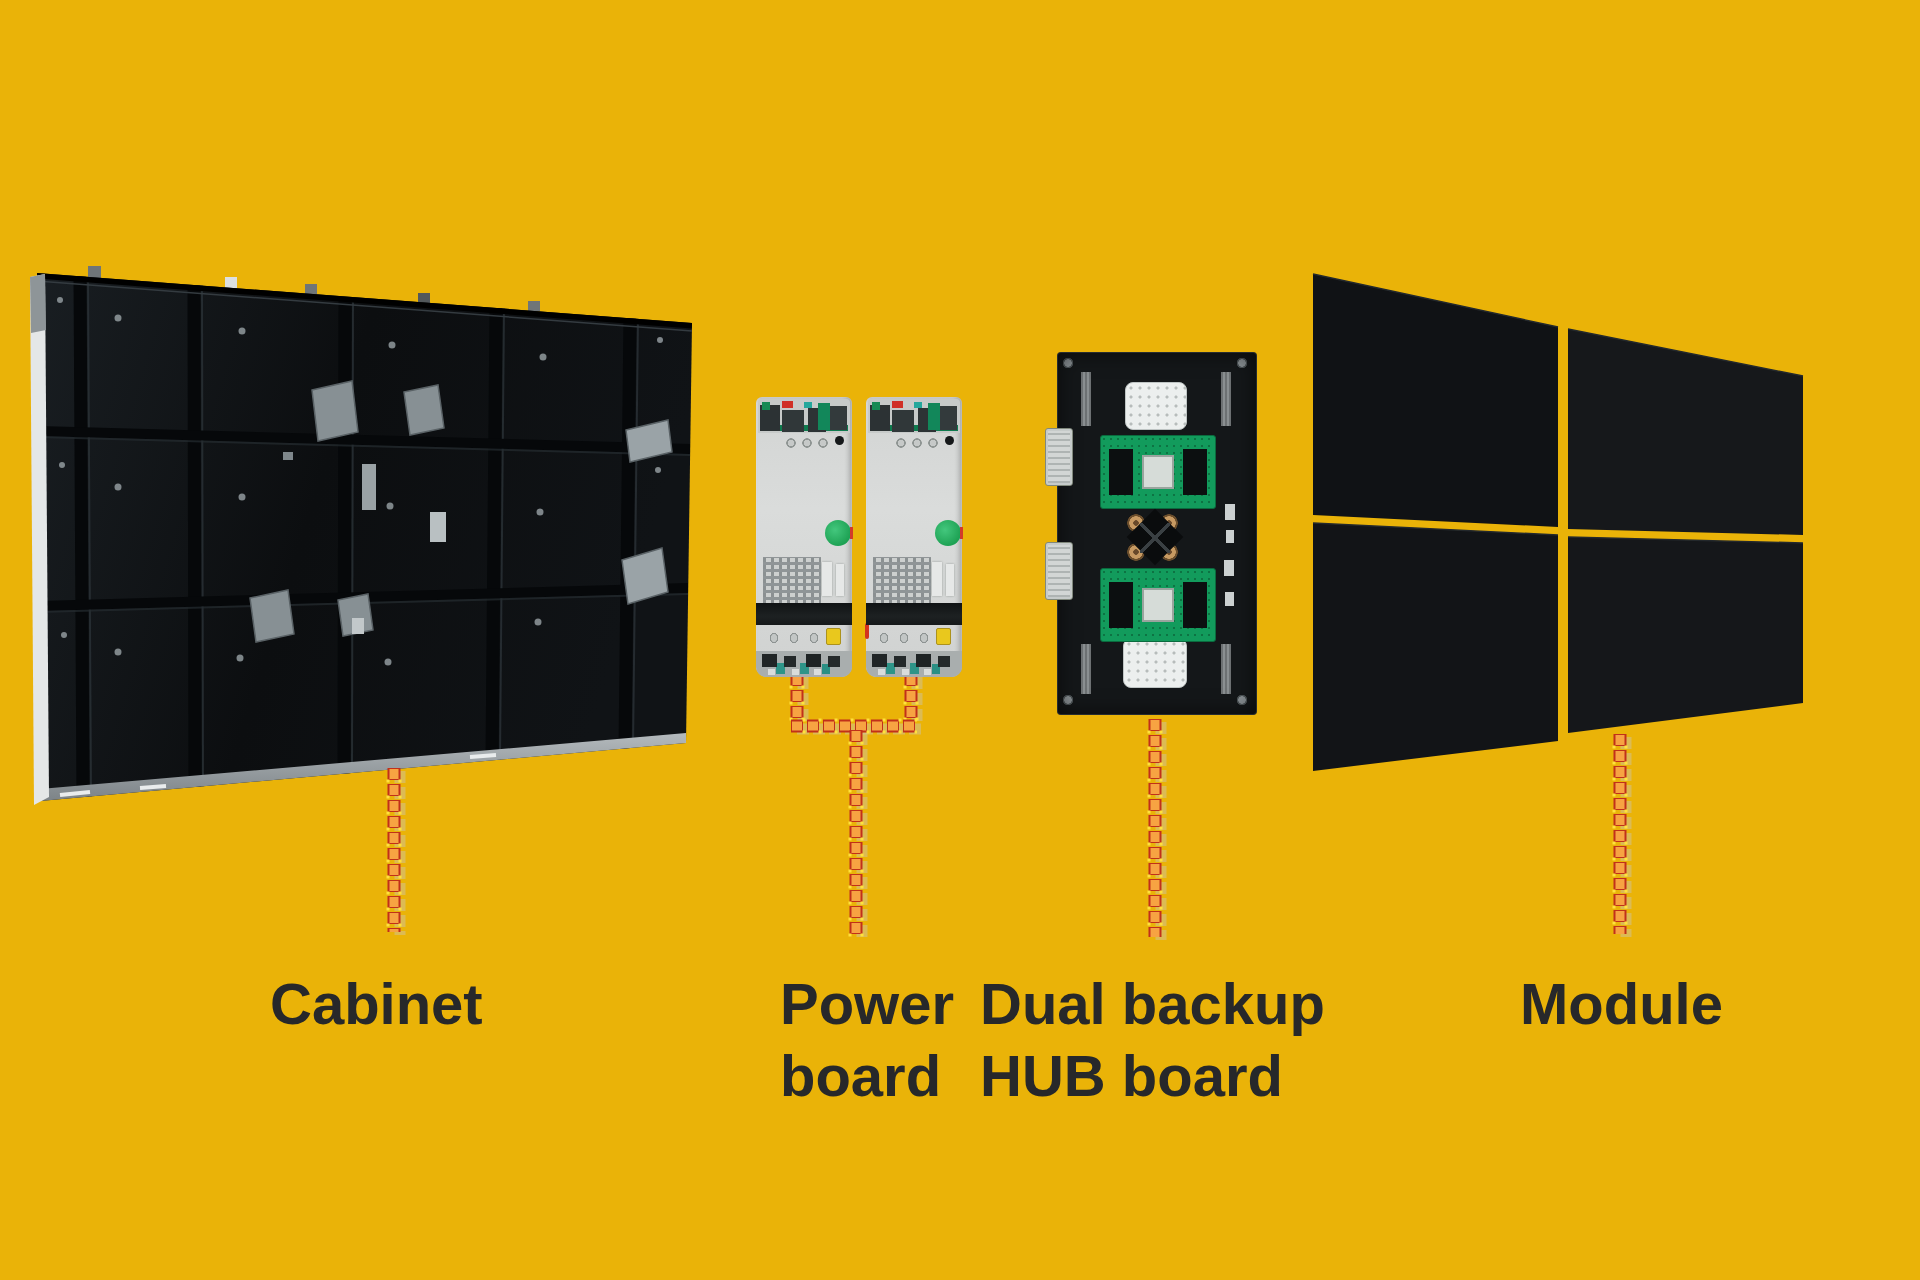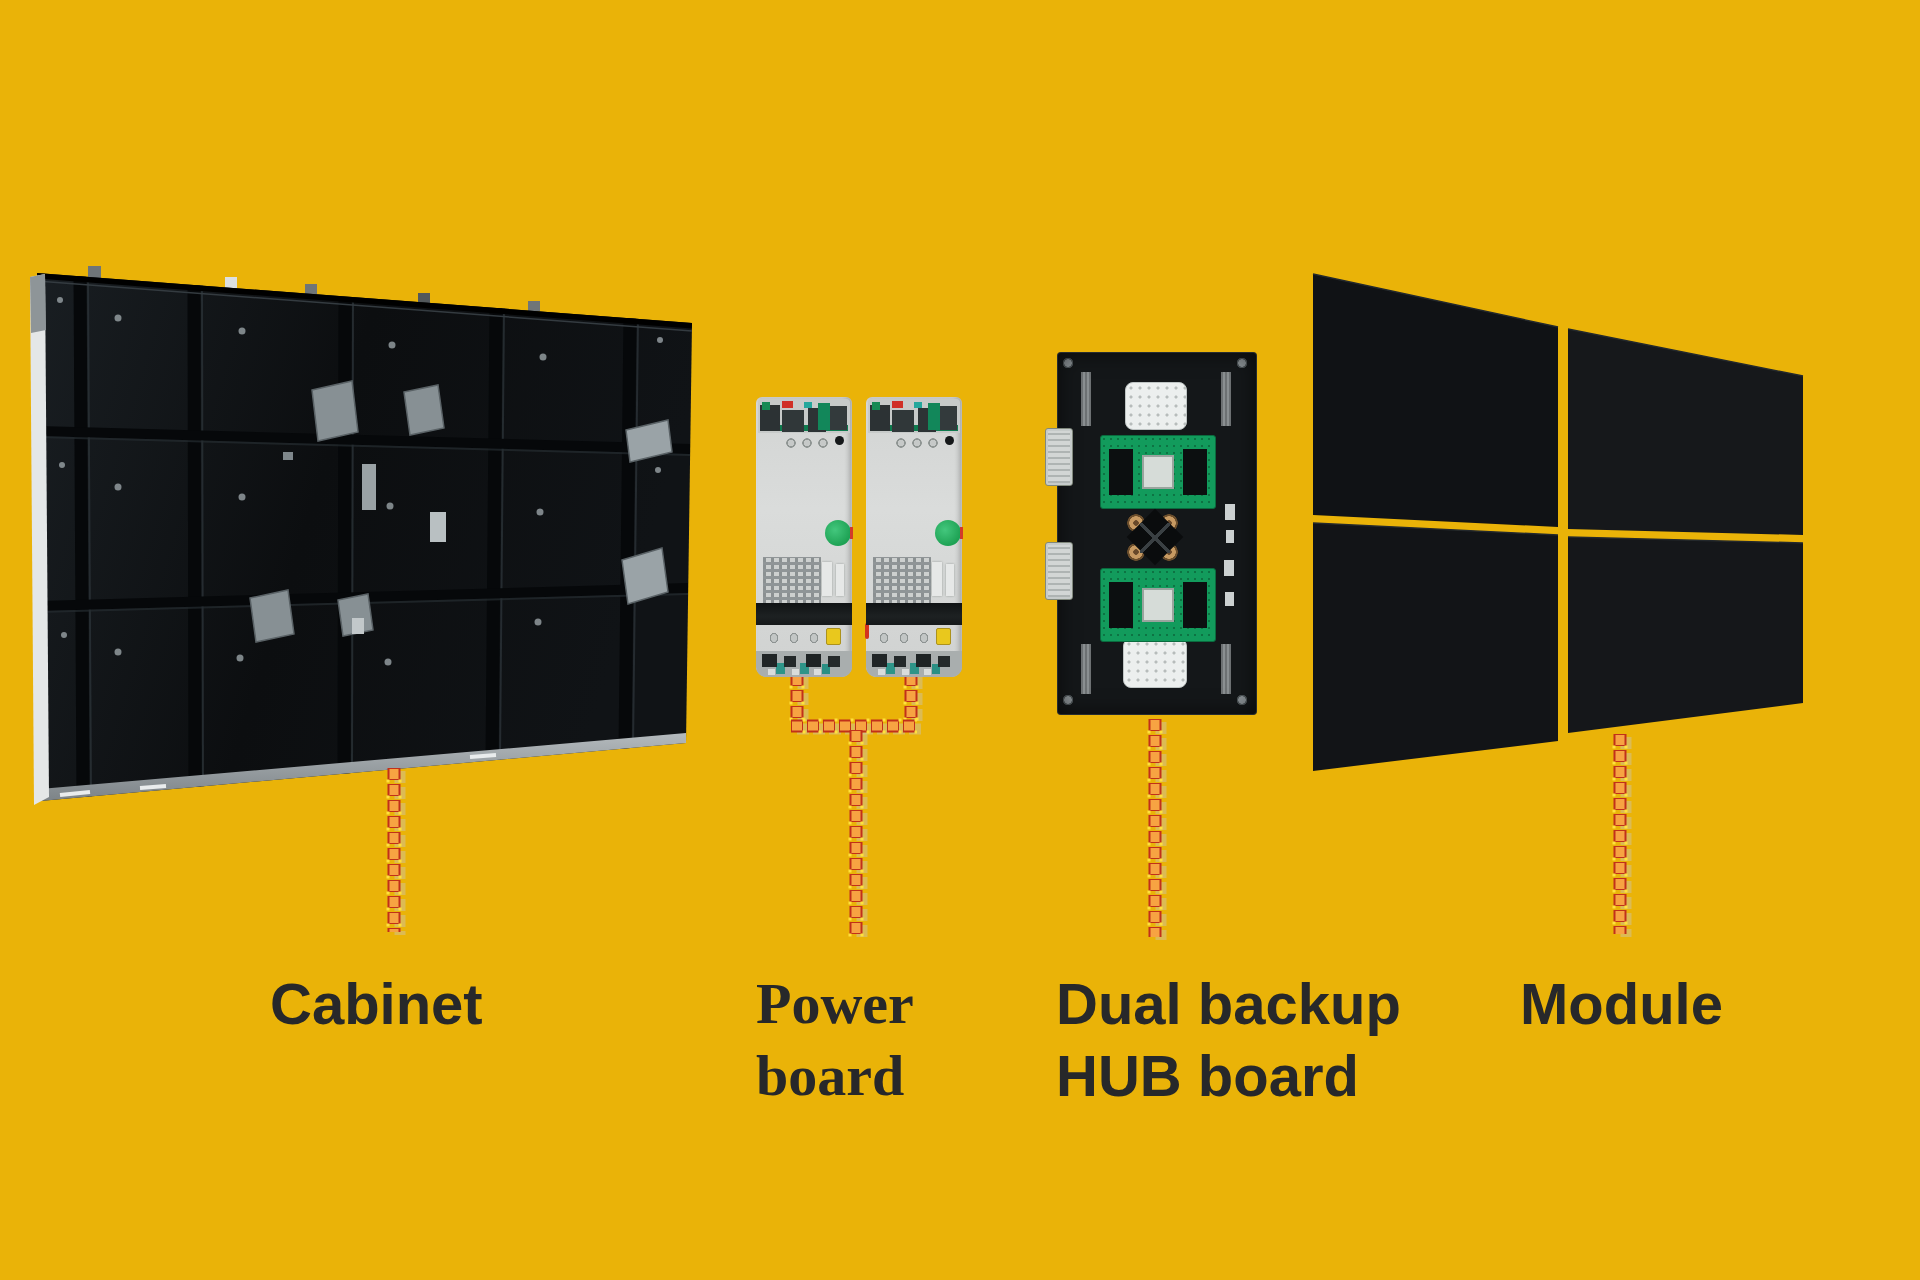--- a/index.html
+++ b/index.html
@@ -5,22 +5,22 @@
   html,body{margin:0;padding:0;background:#000;}
   .stage{position:relative;width:1920px;height:1280px;background:#eab308;overflow:hidden;
          font-family:"Liberation Sans",sans-serif;}
   svg{position:absolute;left:0;top:0;}
 
   
   .label{position:absolute;top:968px;color:#27282a;font-weight:700;font-size:58px;line-height:72px;
          letter-spacing:0;white-space:nowrap;}
   .label span{display:block;}
   #label-cabinet{left:270px;}
-  #label-power{left:756px;font-family:Liberation Serif, serif;}
-  #label-hub{left:1056px;}
+  #label-power{left:780px;}
+  #label-hub{left:980px;}
   #label-module{left:1520px;}
 
   
   .psu{position:absolute;top:397px;width:96px;height:280px;
        background:linear-gradient(180deg,#d2d4d3,#dadcdb 40%,#d0d2d1);
        border-radius:6px 6px 11px 11px;
        box-shadow:inset 0 0 0 1px rgba(255,255,255,.14), inset -3px 0 5px rgba(0,0,0,.22);}
   #psu-1{left:756px;} #psu-2{left:866px;}
   #psu-2::before{content:"";position:absolute;left:-1px;top:226px;width:4px;height:16px;background:#d3331f;border-radius:2px;}
 

